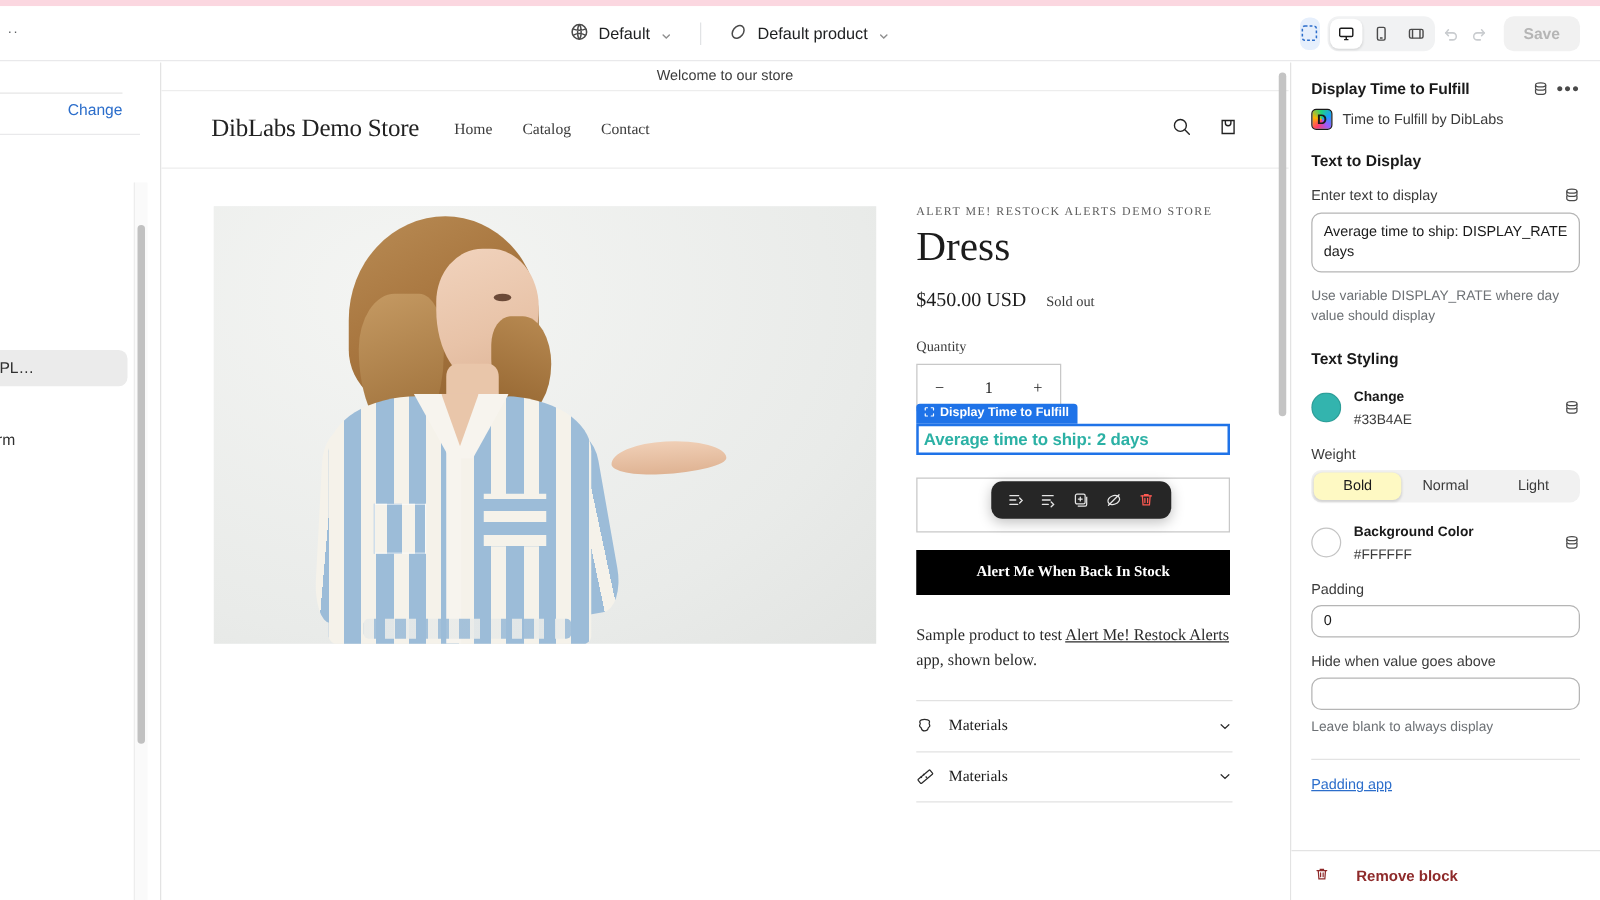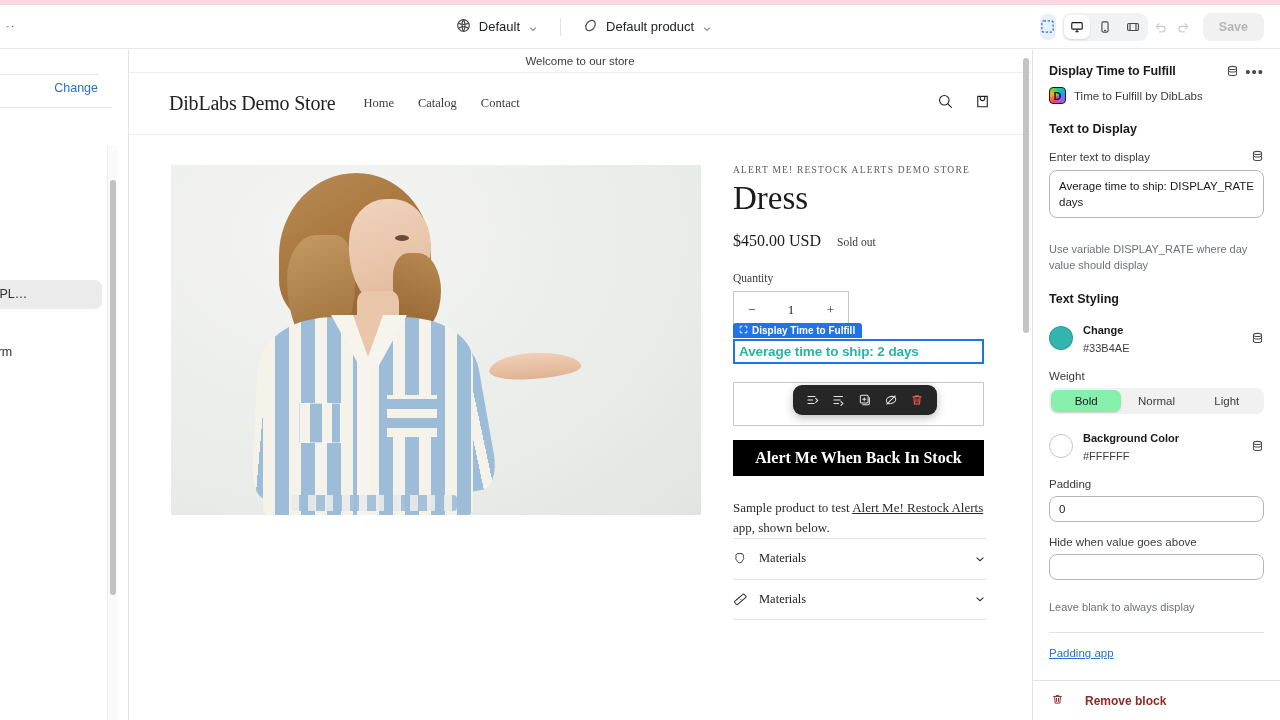--- a/index.html
+++ b/index.html
@@ -273,29 +273,29 @@
   .soldout-btn {
     margin-top:18px; height:44px; width:251px;
     border:1px solid #c8c8c8; background:#fff; color:#9b9b9b;
     display:flex; align-items:center; justify-content:center;
     font-size:12.5px; font-family:"Liberation Serif", serif; cursor:default;
   }
   .alert-btn {
     margin-top:14px; height:36px; width:251px;
     background:#000; color:#fff;
     display:flex; align-items:center; justify-content:center;
-    font-size:16px; font-weight:600; cursor:pointer;
+    font-size:12px; font-weight:600; cursor:pointer;
     font-family:"Liberation Serif", serif;
   }
   .p-desc {
     margin-top:22px; font-size:13px; line-height:1.55; color:#2b2b2b;
     font-family:"Liberation Serif", serif; max-width:254px;
   }
   .p-desc a { color:#2b2b2b; text-decoration:underline; }
-  .accordion { width:253px; }
+  .accordion { margin-top:22px; width:253px; }
   .acc-row {
     height:41px; border-top:1px solid #e2e2e2;
     display:flex; align-items:center; gap:11px; cursor:pointer;
   }
   .acc-row:last-child { border-bottom:1px solid #e2e2e2; }
   .acc-label { flex:1; font-size:12.5px; color:#1c1c1c; font-family:"Liberation Serif", serif; }
   .acc-ic { color:#2b2b2b; display:flex; }
 
   .pv-scrollbar {
     position:absolute; right:2px; top:8px; width:6px; height:275px;
@@ -331,40 +331,40 @@
   .rp-fieldlabel-row {
     display:flex; align-items:center; margin-top:14px;
   }
   .rp-fieldlabel { flex:1; font-size:11.5px; color:#3b3b3b; }
   .rp-textarea {
     margin-top:7px; width:100%; min-height:48px;
     border:1px solid #b5b5b5; border-radius:8px;
     padding:7px 9px; font-size:11.5px; line-height:1.4; color:#1a1a1a;
     font-family:inherit; resize:none; background:#fff; outline:none;
   }
-  .rp-help { margin-top:20px; font-size:11px; color:#6d7175; line-height:1.45; }
+  .rp-help { margin-top:7px; font-size:11px; color:#6d7175; line-height:1.45; }
 
   .rp-colorrow { display:flex; align-items:center; gap:10px; margin-top:14px; }
   .rp-swatch {
     width:24px; height:24px; border-radius:50%; flex:none;
     border:1px solid rgba(0,0,0,.12);
   }
   .rp-colortexts { flex:1; }
   .rp-colorname { font-size:11px; font-weight:700; color:#1a1a1a; line-height:1.35; }
   .rp-colorval { font-size:11px; color:#3b3b3b; line-height:1.35; }
 
   .rp-label2 { font-size:11.5px; color:#3b3b3b; margin-top:14px; }
   .seg {
     margin-top:6px; display:flex; background:#f1f1f1; border-radius:8px; padding:2px;
   }
   .seg-item {
     flex:1; text-align:center; font-size:11.5px; color:#3b3b3b;
     padding:5px 0; border-radius:7px; cursor:pointer;
   }
-  .seg-item.active { background:#86efac; color:#1a1a1a; box-shadow:0 1px 2px rgba(0,0,0,.13); }
+  .seg-item.active { background:#fef9c3; color:#1a1a1a; box-shadow:0 1px 2px rgba(0,0,0,.13); }
 
   .rp-input {
     margin-top:6px; width:100%; height:26px;
     border:1px solid #b5b5b5; border-radius:8px;
     padding:0 9px; font-size:11.5px; color:#1a1a1a;
     font-family:inherit; background:#fff; outline:none;
   }
   .rp-divider { height:1px; background:#e3e3e3; margin-top:16px; }
   .rp-link {
     display:inline-block; margin-top:14px; font-size:11.5px; color:#2c6ecb;

